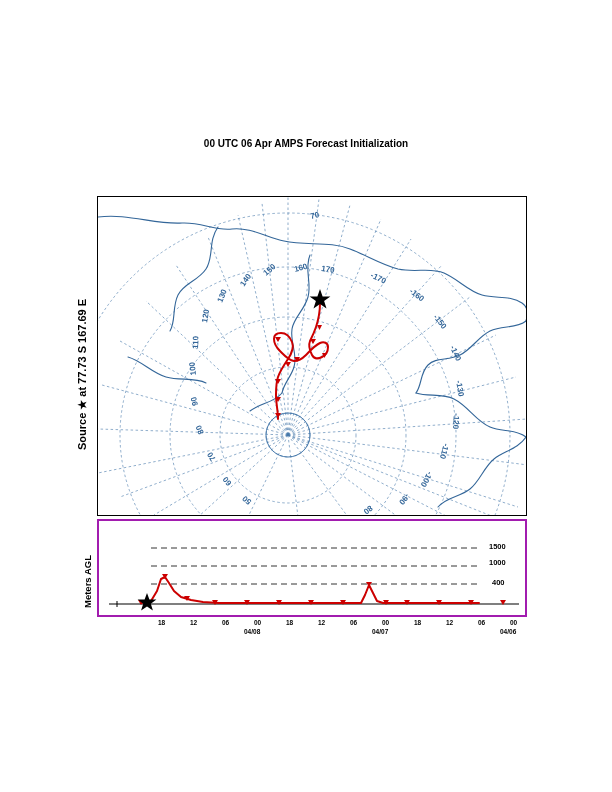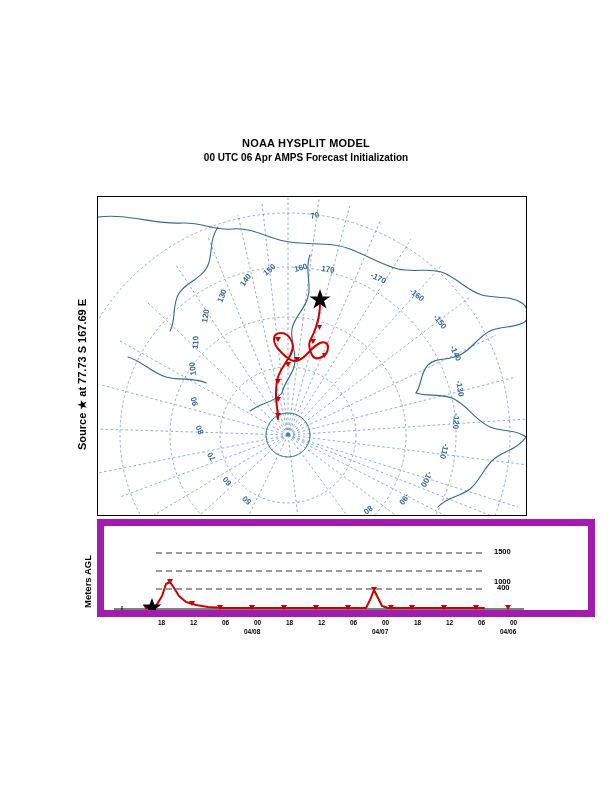--- a/index.html
+++ b/index.html
@@ -73,23 +73,23 @@
     border: 1px solid #000;
     box-sizing: border-box;
     background: #fff;
     overflow: hidden;
   }
   
   .height-panel {
     position: absolute;
     left: 97px;
     top: 519px;
-    width: 498px;
+    width: 430px;
     height: 98px;
-    border: 7px solid #a21caf;
+    border: 2px solid #a21caf;
     box-sizing: border-box;
     background: #fff;
     overflow: hidden;
   }
   .axis-strip {
     position: absolute;
     left: 97px;
     top: 617px;
     width: 430px;
     height: 24px;
@@ -109,21 +109,20 @@
     white-space: nowrap;
   }
   svg { display: block; }
 </style>
 </head>
 <body>
 
 <div class="page">
 
   <div class="titles">
-    <div class="title-1">NOAA HYSPLIT MODEL</div>
     <div class="title-3">00 UTC 06 Apr   AMPS  Forecast Initialization</div>
   </div>
 
   <div class="side-label" id="source-label">Source  ★  at  77.73 S  167.69 E</div>
   <div class="side-label" id="meters-label">Meters AGL</div>
 
   <div class="map-panel">
     <svg width="430" height="320" viewBox="0 0 430 320">
 
       <g stroke="#4477aa" stroke-width="0.6" stroke-dasharray="2.5,2.5" fill="none">
@@ -278,21 +277,21 @@
       </g>
 
       <g fill="#000000">
         <polygon points="48,72 50.4,78.6 57.4,78.6 51.8,82.8 53.9,89.4 48,85.4 42.1,89.4 44.2,82.8 38.6,78.6 45.6,78.6"></polygon>
       </g>
 
       <line x1="18" y1="80" x2="18" y2="86" stroke="#000000" stroke-width="1"></line>
     </svg>
 
     <div class="hlabel" style="left:390px; top:21px;">1500</div>
-    <div class="hlabel" style="left:390px; top:51px;">1000</div>
+    <div class="hlabel" style="left:390px; top:37px;">1000</div>
     <div class="hlabel" style="left:393px; top:57px;">400</div>
   </div>
 
   <div class="axis-strip">
     <div class="tick-label" style="left:61px; top:2px;">18</div>
     <div class="tick-label" style="left:93px; top:2px;">12</div>
     <div class="tick-label" style="left:125px; top:2px;">06</div>
     <div class="tick-label" style="left:157px; top:2px;">00</div>
     <div class="tick-label" style="left:189px; top:2px;">18</div>
     <div class="tick-label" style="left:221px; top:2px;">12</div>

